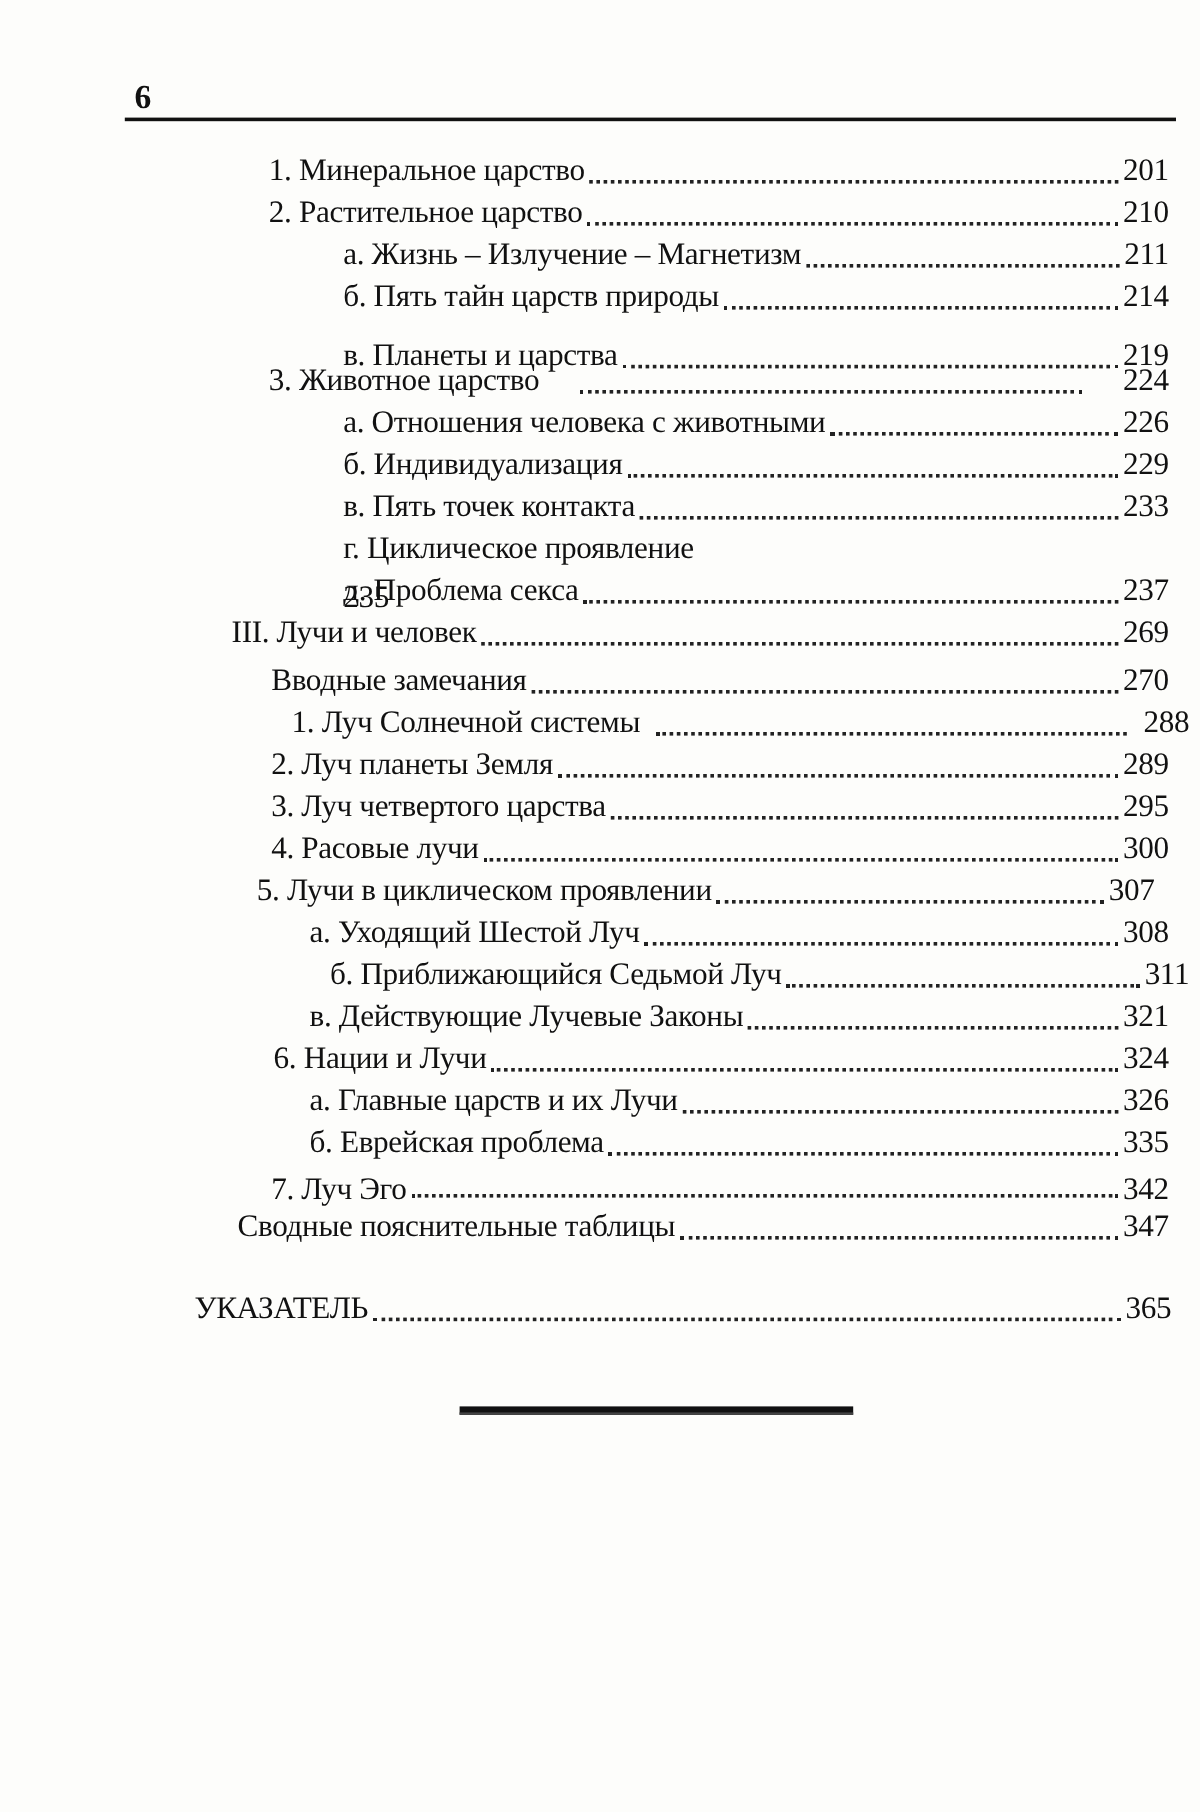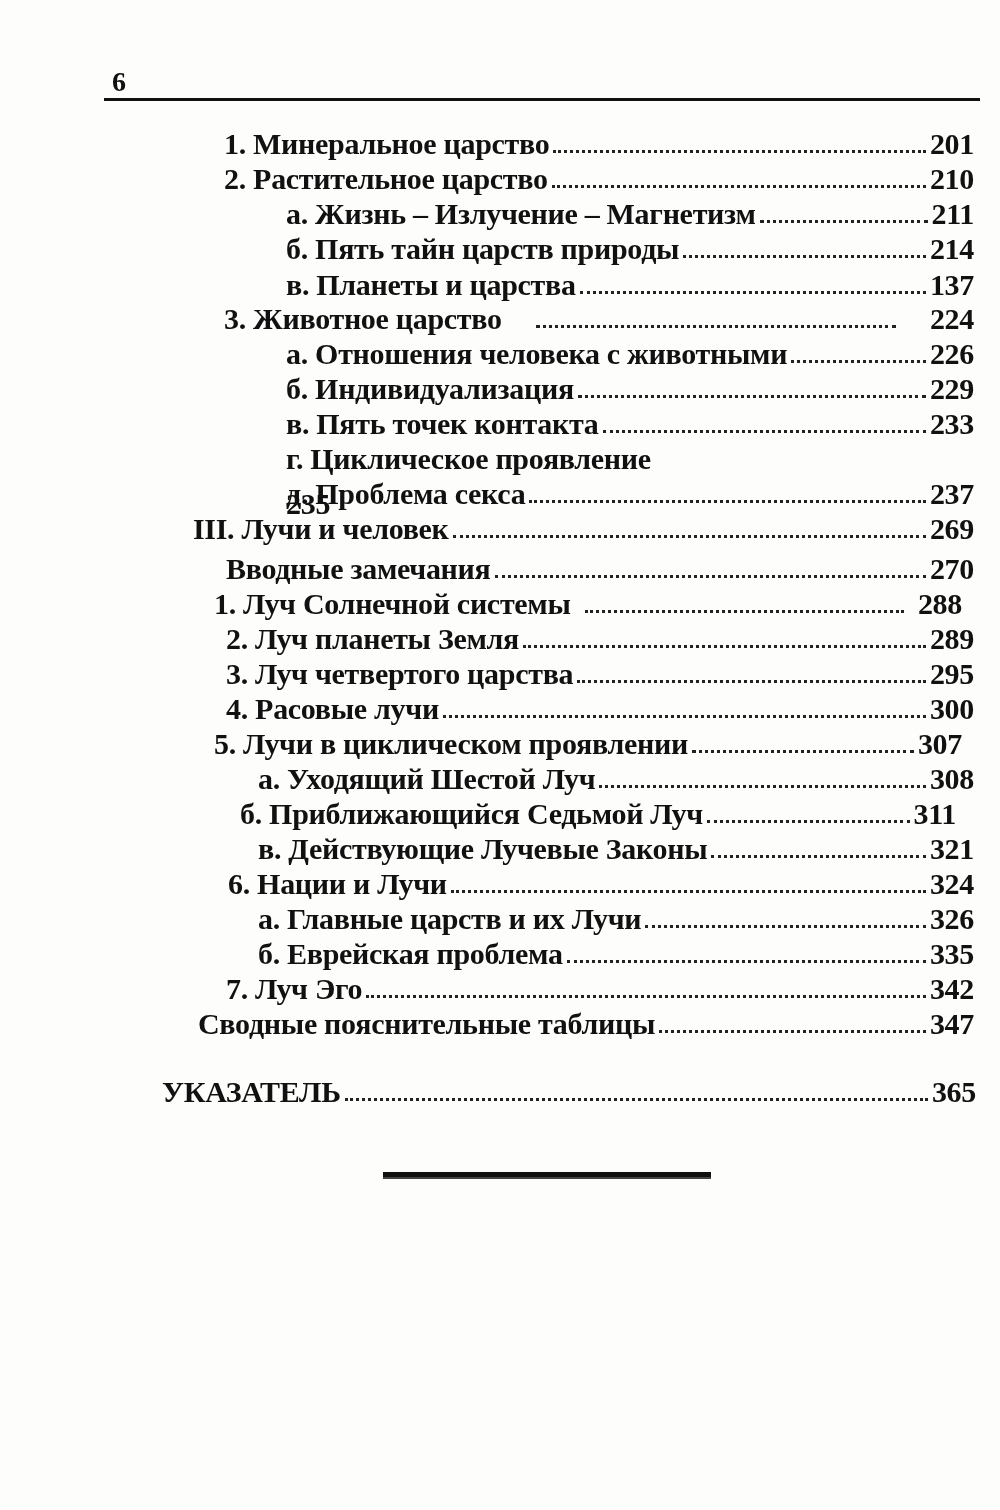--- a/index.html
+++ b/index.html
@@ -9,21 +9,21 @@
   }
   .page-num {
     position: absolute; left: 112px; top: 66px; font-size: 28px; font-weight: bold;
   }
   .header-rule {
     position: absolute; left: 104px; top: 98px; width: 876px; height: 3px; background: #111;
   }
   .toc { position: absolute; top: 127px; left: 0; width: 1000px; }
   .row {
     position: absolute; display: flex; align-items: baseline; height: 34px;
-    font-size: 30px; font-weight: bold; letter-spacing: -0.3px; white-space: nowrap;
+    font-size: 26px; font-weight: normal; letter-spacing: -0.3px; white-space: nowrap;
   }
   .row .label { flex: 0 0 auto; }
   .row .leader {
     flex: 1 1 auto; overflow: hidden; margin: 0 4px;
     border-bottom: 3px dotted #222; height: 0; align-self: flex-end; margin-bottom: 8px;
   }
   .row .page { flex: 0 0 auto; }
   .end-rule {
     position: absolute; left: 383px; top: 1172px; width: 328px; height: 5px;
     background: #111; border-bottom: 2px solid #444;
@@ -49,24 +49,24 @@
   <div class="row" style="top:70px;left:286px;width:688px;">
     <span class="label">а. Жизнь – Излучение – Магнетизм</span>
     <span class="leader"></span>
     <span class="page">211</span>
   </div>
   <div class="row" style="top:105px;left:286px;width:688px;">
     <span class="label">б. Пять тайн царств природы</span>
     <span class="leader"></span>
     <span class="page">214</span>
   </div>
-  <div class="row" style="top:141px;left:286px;width:688px;text-align:center;">
+  <div class="row" style="top:154px;left:286px;width:688px;text-align:center;">
     <span class="label">в. Планеты и царства</span>
     <span class="leader"></span>
-    <span class="page">137</span>
+    <span class="page">219</span>
   </div>
   <div class="row" style="top:175px;left:224px;width:750px;gap:30px;">
     <span class="label">3. Животное царство</span>
     <span class="leader"></span>
     <span class="page">224</span>
   </div>
   <div class="row" style="top:210px;left:286px;width:688px;">
     <span class="label">а. Отношения человека с животными</span>
     <span class="leader"></span>
     <span class="page">226</span>
@@ -94,21 +94,21 @@
   <div class="row" style="top:385px;left:193px;width:781px;">
     <span class="label">III. Лучи и человек</span>
     <span class="leader"></span>
     <span class="page">269</span>
   </div>
   <div class="row" style="top:425px;left:226px;width:748px;">
     <span class="label">Вводные замечания</span>
     <span class="leader"></span>
     <span class="page">270</span>
   </div>
-  <div class="row" style="top:460px;left:214px;width:748px;gap:10px;">
+  <div class="row" style="top:460px;left:243px;width:748px;gap:10px;">
     <span class="label">1. Луч Солнечной системы</span>
     <span class="leader"></span>
     <span class="page">288</span>
   </div>
   <div class="row" style="top:495px;left:226px;width:748px;">
     <span class="label">2. Луч планеты Земля</span>
     <span class="leader"></span>
     <span class="page">289</span>
   </div>
   <div class="row" style="top:530px;left:226px;width:748px;">
@@ -124,21 +124,21 @@
   <div class="row" style="top:600px;left:214px;width:748px;">
     <span class="label">5. Лучи в циклическом проявлении</span>
     <span class="leader"></span>
     <span class="page">307</span>
   </div>
   <div class="row" style="top:635px;left:258px;width:716px;">
     <span class="label">а. Уходящий Шестой Луч</span>
     <span class="leader"></span>
     <span class="page">308</span>
   </div>
-  <div class="row" style="top:670px;left:240px;width:716px;text-align:center;">
+  <div class="row" style="top:670px;left:275px;width:716px;text-align:center;">
     <span class="label">б. Приближающийся Седьмой Луч</span>
     <span class="leader"></span>
     <span class="page">311</span>
   </div>
   <div class="row" style="top:705px;left:258px;width:716px;">
     <span class="label">в. Действующие Лучевые Законы</span>
     <span class="leader"></span>
     <span class="page">321</span>
   </div>
   <div class="row" style="top:740px;left:228px;width:746px;">

